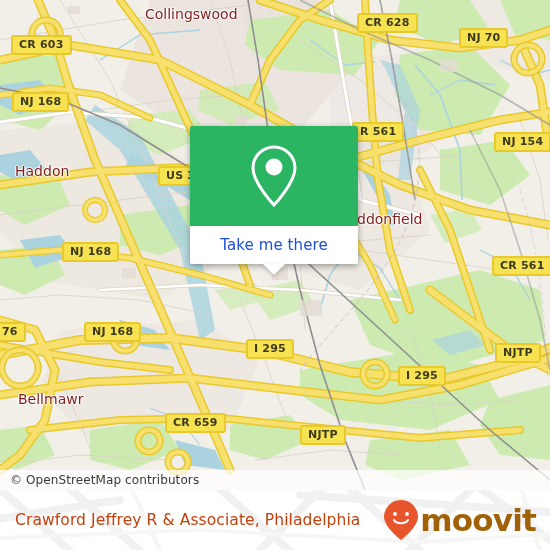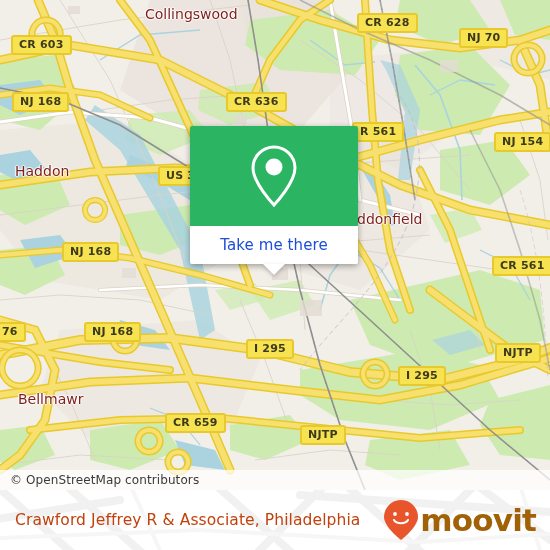--- a/index.html
+++ b/index.html
@@ -380,21 +380,20 @@
         <rect x="235" y="115" width="12" height="9"></rect>
         <rect x="440" y="60" width="18" height="12"></rect>
         <rect x="68" y="6" width="12" height="8"></rect>
       </g>
     </svg>
 
     <div class="shield" style="left:11px;  top:16px;margin-top:19px;">CR 603</div>
     <div class="shield" style="left:357px; top:13px;">CR 628</div>
     <div class="shield" style="left:459px; top:28px;">NJ 70</div>
     <div class="shield" style="left:12px;  top:92px;">NJ 168</div>
-    <div class="shield" style="left:226px; top:92px;">CR 636</div>
     <div class="shield" style="left:352px; top:122px;">R 561</div>
     <div class="shield" style="left:494px; top:132px;">NJ 154</div>
     <div class="shield" style="left:158px; top:166px;">US 3</div>
     <div class="shield" style="left:62px;  top:242px;">NJ 168</div>
     <div class="shield" style="left:492px; top:256px;">CR 561</div>
     <div class="shield" style="left:-6px;  top:322px;">76</div>
     <div class="shield" style="left:84px;  top:322px;">NJ 168</div>
     <div class="shield" style="left:246px; top:339px;">I 295</div>
     <div class="shield" style="left:495px; top:343px;">NJTP</div>
     <div class="shield" style="left:398px; top:366px;">I 295</div>

